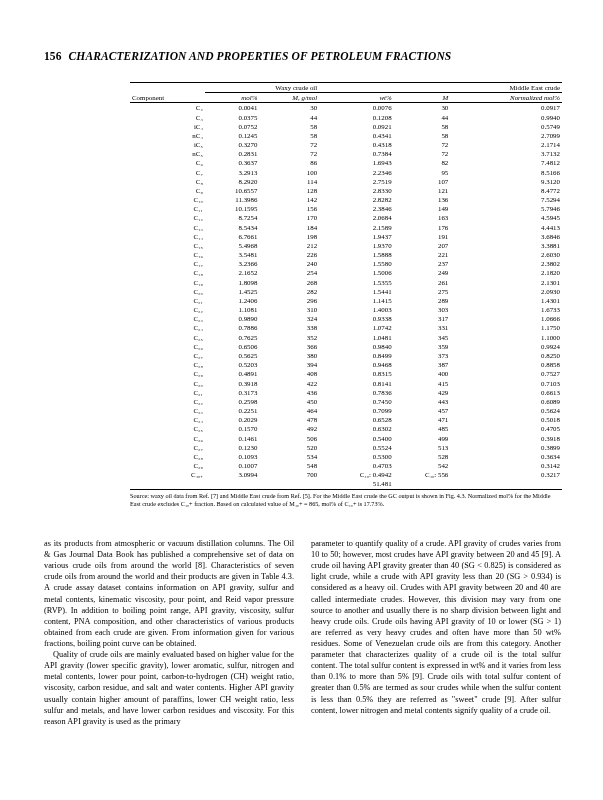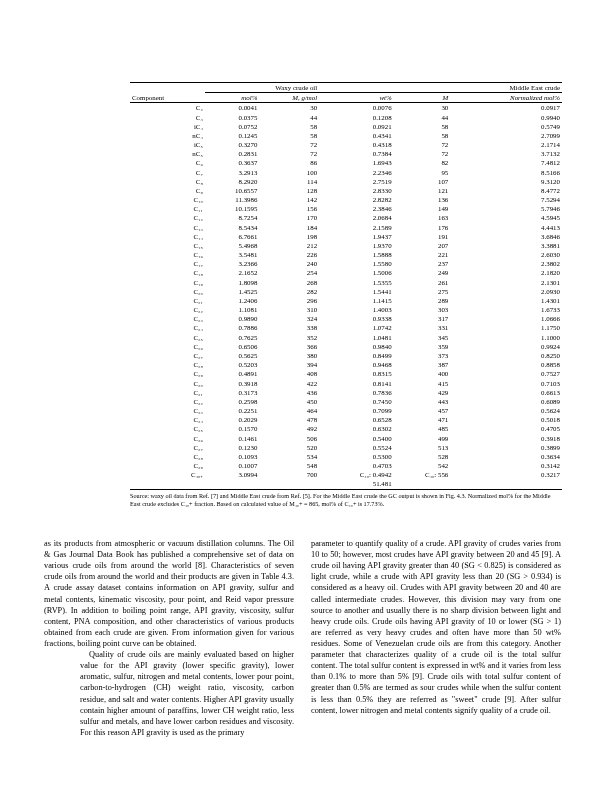--- a/index.html
+++ b/index.html
@@ -107,27 +107,30 @@
     line-height: 1.34;
     text-align: justify;
   }
   .col {
     width: 250px;
   }
   .col p {
     margin: 0;
     text-indent: 0;
   }
-  .col p + p { text-indent: 9px; margin-left: 36px; }
+  .col p + p { text-indent: 9px; }
 </style>
 </head>
 <body>
 
 <div class="page">
 
+  <div class="running-head">
+    <span class="pagenum">156</span><span>CHARACTERIZATION AND PROPERTIES OF PETROLEUM FRACTIONS</span>
+  </div>
 
   <div class="table-block">
     <table class="data">
       <tbody id="table-body">
           <tr class="grouphead rule-top">
             <td></td>
             <td colspan="2" class="gwax">Waxy crude oil</td>
             <td colspan="3" class="gme">Middle East crude</td>
           </tr>
           <tr class="colhead rule-bot">

